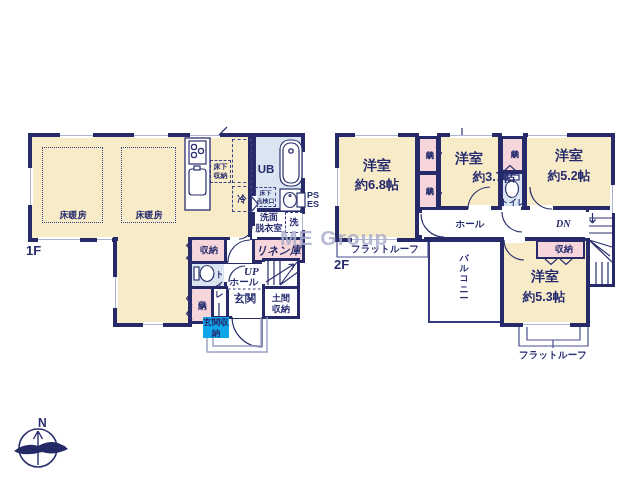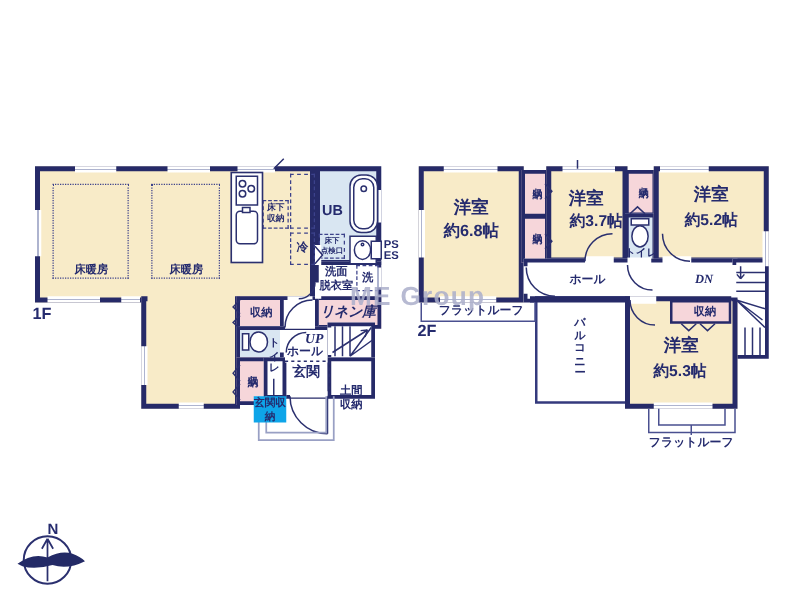--- a/index.html
+++ b/index.html
@@ -220,31 +220,31 @@
     <span class="blk">洗面</span>
     <span class="blk">脱衣室</span>
   </div>
   <div class="lb" style="left:287px;top:217px;width:14px;">洗</div>
   <div class="lb" style="left:254px;top:244px;width:49px;font-size:11px;font-style:italic;">リネン庫</div>
   <div class="lb" style="left:193px;top:245px;width:32px;">収納</div>
   <div class="vlb" style="left:214px;top:264px;">トイレ</div>
   <div class="lb it" style="left:244px;top:265px;font-size:11px;">UP</div>
   <div class="lb" style="left:226px;top:276px;width:36px;font-size:9.5px;">ホール</div>
   <div class="lb" style="left:229px;top:292px;width:32px;font-size:11px;">玄関</div>
-  <div class="lb wr" style="left:268px;top:293px;width:26px;margin-top:14px;">土間収納</div>
+  <div class="lb wr" style="left:268px;top:293px;width:26px;">土間収納</div>
   <div class="vlb" style="left:197px;top:293px;">収納</div>
   <div class="lb wr" style="left:203px;top:317px;width:26px;font-size:8.5px;background:#0ea5e9;z-index:5;">玄関収納</div>
   <div class="lb" style="left:26px;top:243px;font-size:13px;text-align:center;">1F</div>
 
   <div class="lb" style="left:348px;top:157px;width:58px;font-size:14px;">洋室</div>
   <div class="lb" style="left:339px;top:177px;width:76px;font-size:13px;">約6.8帖</div>
   <div class="vlb" style="left:423px;top:144px;font-size:8px;">収納</div>
   <div class="vlb" style="left:423px;top:180px;font-size:8px;">収納</div>
   <div class="lb" style="left:443px;top:150px;width:52px;font-size:14px;">洋室</div>
-  <div class="lb" style="left:436px;top:170px;width:82px;font-size:12.5px;">約3.7帖</div>
+  <div class="lb" style="left:453px;top:170px;width:82px;font-size:12.5px;">約3.7帖</div>
   <div class="vlb" style="left:508px;top:143px;font-size:8px;">収納</div>
   <div class="lb" style="left:500px;top:197px;width:25px;font-size:8.5px;">トイレ</div>
   <div class="lb" style="left:541px;top:147px;width:56px;font-size:14px;">洋室</div>
   <div class="lb" style="left:532px;top:169px;width:74px;font-size:12.5px;">約5.2帖</div>
   <div class="lb" style="left:446px;top:218px;width:48px;font-size:9.5px;">ホール</div>
   <div class="lb it" style="left:556px;top:218px;font-size:10px;">DN</div>
   <div class="vlb" style="left:457px;top:247px;font-size:9px;">バルコニー</div>
   <div class="lb" style="left:516px;top:268px;width:58px;font-size:14px;">洋室</div>
   <div class="lb" style="left:506px;top:290px;width:76px;font-size:12.5px;">約5.3帖</div>
   <div class="lb" style="left:548px;top:244px;width:32px;">収納</div>

